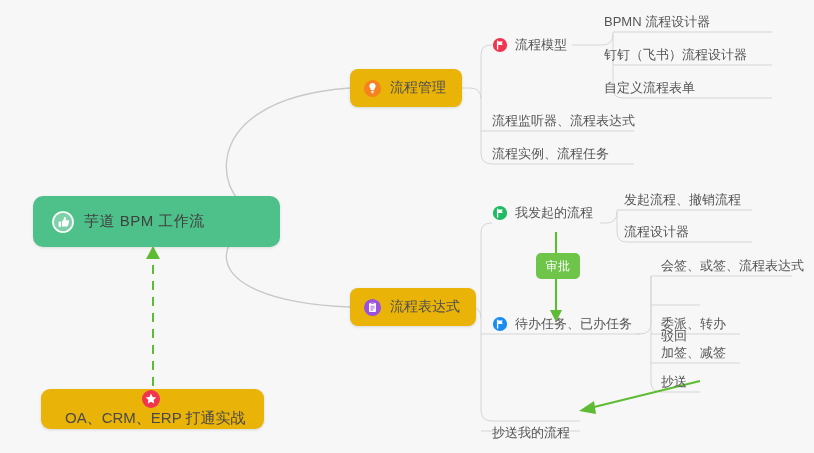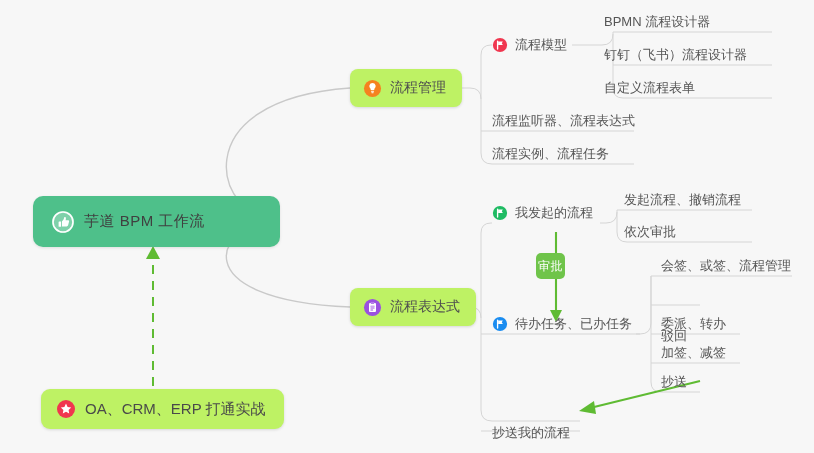--- a/index.html
+++ b/index.html
@@ -28,21 +28,21 @@
     height: 453px;
     pointer-events: none;
   }
 
   
   .card {
     position: absolute;
     display: flex;
     align-items: center;
     box-sizing: border-box;
-    background: #bef264;
+    background: #eab308;
     border-radius: 10px;
     box-shadow: 0 1px 3px rgba(0,0,0,0.13);
     white-space: nowrap;
   }
   .card .label { color: #4a4a4a; }
 
   
   #root-node {
     left: 33px;
     top: 196px;
@@ -74,20 +74,21 @@
   #branch-flow   { left: 350px; top: 69px;  }
   #branch-approve{ left: 350px; top: 288px; }
 
   
   #callout-node {
     left: 41px;
     top: 389px;
     height: 40px;
     padding: 0 18px 0 15px;
     border-radius: 9px;
+    flex-direction: column;
   }
   #callout-node .label {
     font-size: 15px;
     margin-left: 9px;
     color: #4a4a4a;
   }
 
   
   .icon {
     display: inline-flex;
@@ -109,21 +110,21 @@
     line-height: 20px;
   }
   .leaf .leaf-label { color: #565656; }
   .leaf .icon { margin-right: 7px; }
 
   
   #tag-approval {
     position: absolute;
     left: 536px;
     top: 253px;
-    width: 29px;
+    width: 44px;
     height: 26px;
     background: #6fc44a;
     border-radius: 5px;
     color: #ffffff;
     font-size: 12px;
     display: flex;
     align-items: center;
     justify-content: center;
     letter-spacing: 0.5px;
   }
@@ -248,40 +249,40 @@
         <path d="M6.3 4.6v9" stroke="#ffffff" stroke-width="1.5" stroke-linecap="round"></path>
         <path d="M6.9 5.1h5.3l-1.2 2 1.2 2H6.9z" fill="#ffffff"></path>
       </svg>
     </span>
     <span class="leaf-label">我发起的流程</span>
   </div>
   <div class="leaf" style="left:624px; top:190px;">
     <span class="leaf-label">发起流程、撤销流程</span>
   </div>
   <div class="leaf" style="left:624px; top:222px;">
-    <span class="leaf-label">依次审批</span>
+    <span class="leaf-label">流程设计器</span>
   </div>
 
   <div id="tag-approval">
     <span>审批</span>
   </div>
 
   <div class="leaf" style="left:492px; top:314px;">
     <span class="icon">
       <svg width="16" height="16" viewBox="0 0 18 18">
         <circle cx="9" cy="9" r="8" fill="#1a8cf0"></circle>
         <path d="M6.3 4.6v9" stroke="#ffffff" stroke-width="1.5" stroke-linecap="round"></path>
         <path d="M6.9 5.1h5.3l-1.2 2 1.2 2H6.9z" fill="#ffffff"></path>
       </svg>
     </span>
     <span class="leaf-label">待办任务、已办任务</span>
   </div>
 
   <div class="leaf" style="left:661px; top:256px;">
-    <span class="leaf-label">会签、或签、流程管理</span>
+    <span class="leaf-label">会签、或签、流程表达式</span>
   </div>
   <div class="leaf" style="left:661px; top:285px;margin-top:41px;">
     <span class="leaf-label">驳回</span>
   </div>
   <div class="leaf" style="left:661px; top:314px;">
     <span class="leaf-label">委派、转办</span>
   </div>
   <div class="leaf" style="left:661px; top:343px;">
     <span class="leaf-label">加签、减签</span>
   </div>

